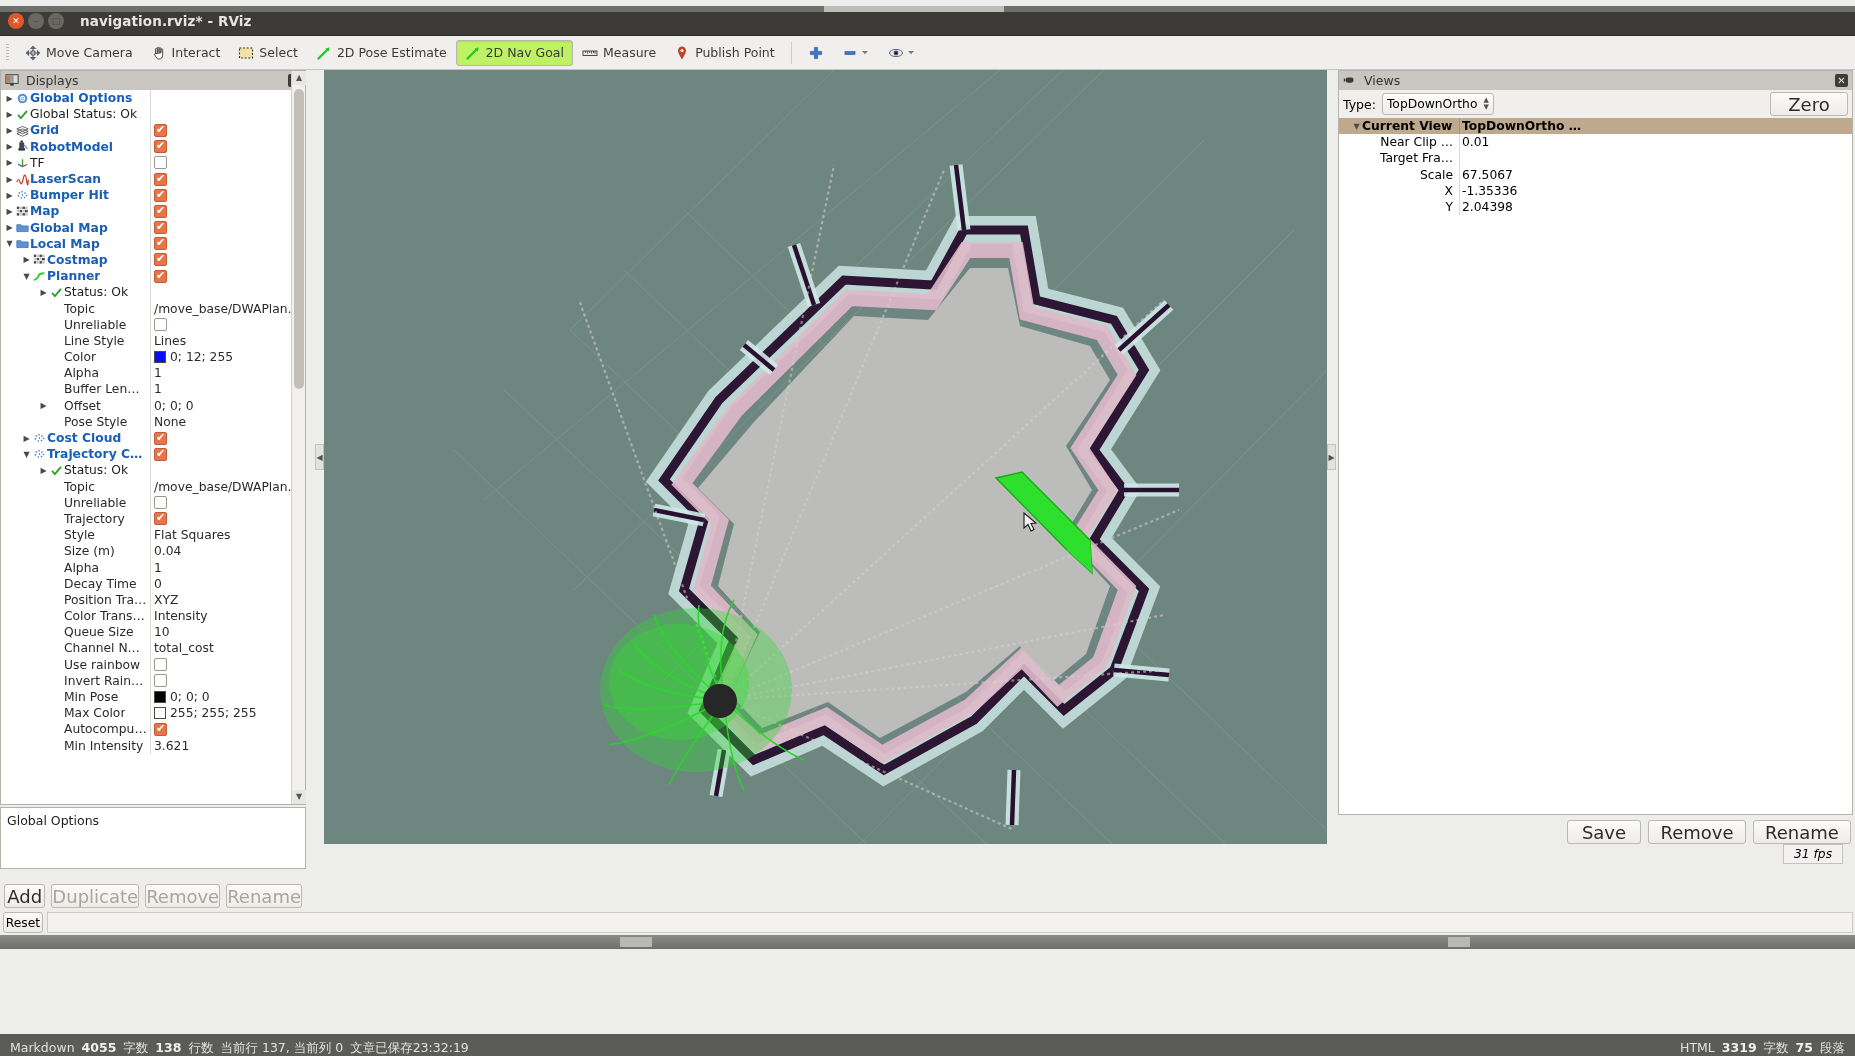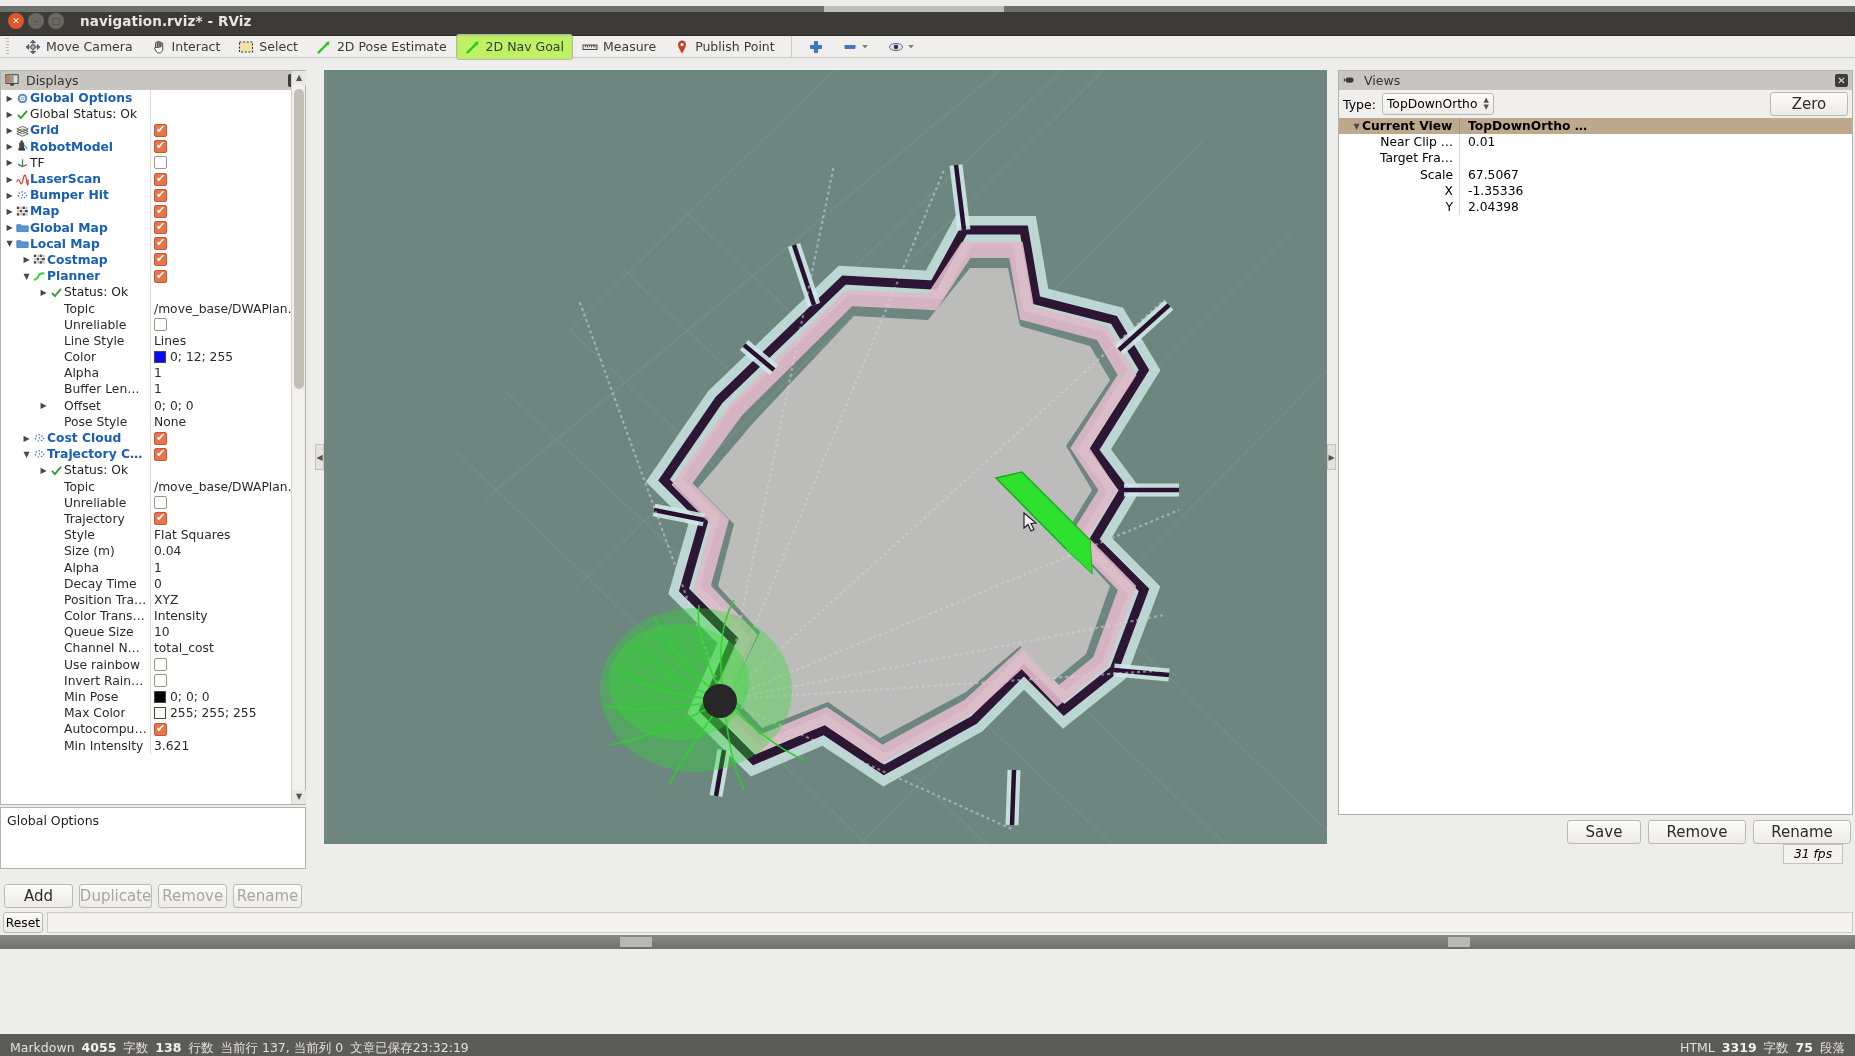--- a/index.html
+++ b/index.html
@@ -22,21 +22,21 @@
             display: flex; align-items: center; justify-content: center;
             font-size: 9px; color: #463f3a; }
   .winbtn.close { background: #e0572c; color: #fff; }
   .winbtn.min { background: #6b6862; }
   .winbtn.max { background: #6b6862; }
   .titletext { color: #e8e6e2; font-weight: bold; font-size: 13.5px;
                margin-left: 12px; letter-spacing: .1px; }
 
   
   .toolbar {
-    height: 22px; background: #f1efed; border-bottom: 1px solid #c8c5c0;
+    height: 34px; background: #f1efed; border-bottom: 1px solid #c8c5c0;
     display: flex; align-items: center; padding-left: 4px; gap: 0px;
   }
   .tbgrip { width: 9px; height: 18px; margin-right: 3px;
             background-image: repeating-linear-gradient(to bottom,#bbb7b1 0 1px,transparent 1px 3px);
             background-size: 3px 100%; background-position: 2px 0; background-repeat: repeat-y; }
   .tbbtn {
     display: flex; align-items: center; gap: 5px; height: 26px;
     padding: 0 8px; border: 1px solid transparent; border-radius: 3px;
     color: #3a3a38; white-space: nowrap; cursor: default; font-size: 12.5px;
   }
@@ -85,21 +85,21 @@
 
   #selInfo { position: absolute; left: 0; top: 801px; width: 306px; height: 62px;
              background: #ffffff; border: 1px solid #b5b1ab; padding: 5px 6px; }
   #selInfo .hdr { font-size: 12.5px; color: #1f1e1c; }
 
   #dispBtns { position: absolute; left: 0; top: 870px; width: 306px; height: 26px;
               display: flex; gap: 6px; padding: 8px 4px; }
   .btn {
     flex: 1; height: 24px; border: 1px solid #bcb8b2; border-radius: 3px;
     background: linear-gradient(#fcfbfa,#eeebe7); color: #2d2c2a;
-    font-size: 15px; display: flex; align-items: center; justify-content: center;
+    font-size: 18px; display: flex; align-items: center; justify-content: center;
     cursor: default;
   }
   .btn.dis { color: #a9a59f; }
 
   #resetBar { position: absolute; left: 0; top: 904px; width: 1855px; height: 25px;
               background: #ededeb; display: flex; align-items: center; padding-left: 3px; }
   #resetBtn { width: 40px; height: 21px; border: 1px solid #bcb8b2; border-radius: 3px;
               background: linear-gradient(#fcfbfa,#eeebe7); font-size: 12.3px;
               display: flex; align-items: center; justify-content: center; }
   #resetRest { flex: 1; height: 21px; margin-left: 4px; margin-right: 2px;
@@ -118,21 +118,21 @@
   #viewsType { height: 28px; display: flex; align-items: center; gap: 6px; padding: 9px 4px;
                background: #f1efed; }
   .combo { height: 22px; min-width: 104px; border: 1px solid #bcb8b2; border-radius: 3px;
            background: linear-gradient(#fdfcfb,#efece8); display: flex; align-items: center;
            padding: 0 4px; gap: 6px; font-size: 12.3px; }
   .combo .spin { font-size: 7px; line-height: 7px; color: #55534e; }
   #viewTree { position: relative; background: #fff; }
   .vrow { display: flex; align-items: center; height: 16.2px; font-size: 12.3px; }
   .vrow .n { width: 120px; display: flex; align-items: center; height: 100%;
              justify-content: flex-end; padding-right: 6px; }
-  .vrow .v { flex: 1; border-left: 1px solid #ddd9d4; padding-left: 8px; height: 100%;
+  .vrow .v { flex: 1; border-left: 1px solid #ddd9d4; padding-left: 2px; height: 100%;
              display: flex; align-items: center; }
   .vrow.hdr { background: #bfa98c; font-weight: bold; }
   .vrow.hdr .n { justify-content: flex-start; padding-left: 12px; }
   .vrow.hdr .v { border-left: 1px solid #a8927a; }
   #viewsBtns { position: absolute; left: 1338px; top: 814px; width: 515px; height: 26px;
                display: flex; gap: 7px; padding: 0 2px; }
 
   
   #fpsbar { position: absolute; left: 316px; top: 838px; width: 1531px; height: 24px; font-style: italic; }
   #fpsbox { position: absolute; right: 4px; top: 0; width: 60px; height: 20px;

